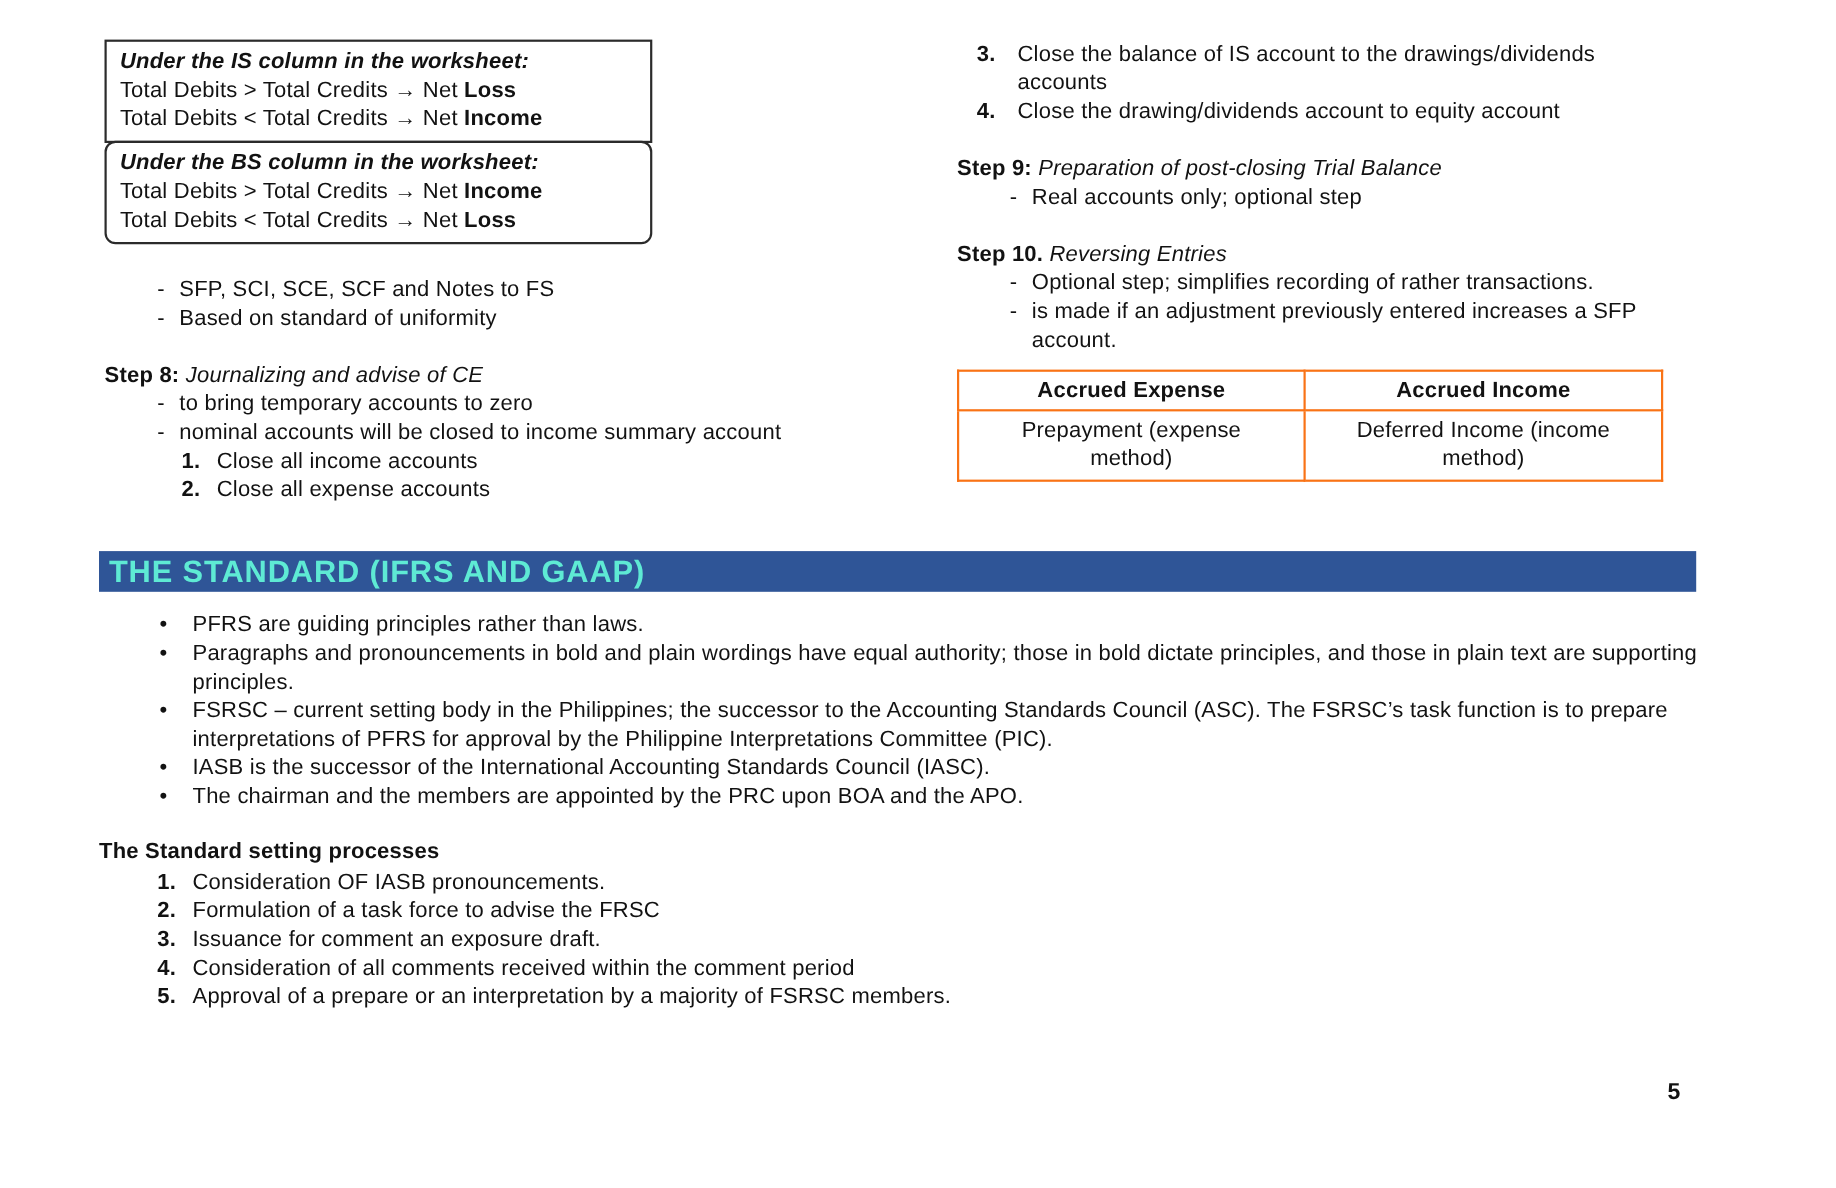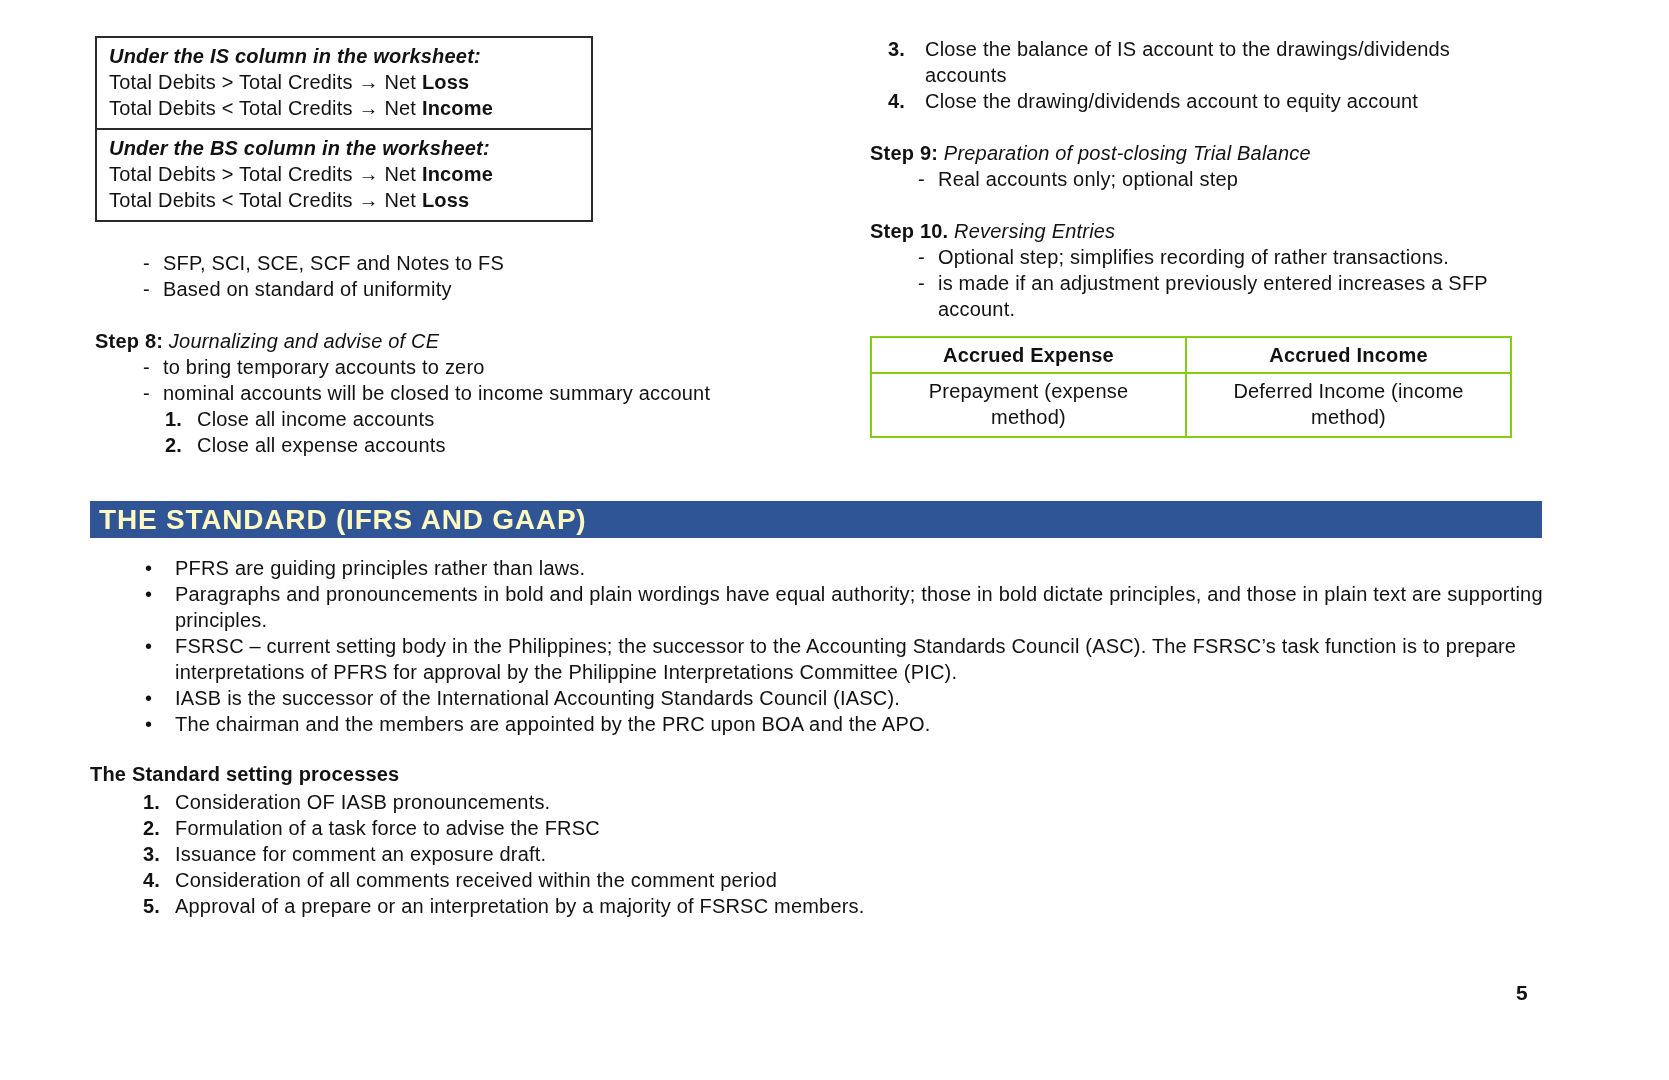--- a/index.html
+++ b/index.html
@@ -25,21 +25,21 @@
   .col-left  { position: absolute; left: 95px;  top: 36px; width: 720px; }
   .col-right { position: absolute; left: 870px; top: 36px; width: 645px; }
 
   
   .ws-box {
     width: 472px;
     border: 2px solid #2b2b2b;
     padding: 5px 10px 7px 12px;
     background: #ffffff;
   }
-  .ws-box + .ws-box { margin-top: -2px; }
+  .ws-box + .ws-box { margin-top: -2px; border-radius: 10px; }
   .ws-heading { font-weight: 700; font-style: italic; }
 
   
   .step { margin-top: 26px; }
   .step-7 { margin-top: 28px; }
 
   .dash-item { position: relative; padding-left: 68px; }
   .dash-item::before { content: "-"; position: absolute; left: 48px; }
 
   .num-item { position: relative; }
@@ -52,36 +52,36 @@
   .num-item.proc .num { left: 53px; }
 
   
   .acc-table {
     border-collapse: collapse;
     margin-top: 14px;
     width: 640px;
     table-layout: fixed;
   }
   .acc-table th, .acc-table td {
-    border: 2px solid #84cc16;
+    border: 2px solid #f97316;
     text-align: center;
     vertical-align: middle;
     line-height: 26px;
   }
   .acc-table th { font-weight: 700; height: 32px; }
   .acc-table td { padding: 2px 30px 4px 30px; height: 56px; }
   .acc-table col.c1 { width: 315px; }
   .acc-table col.c2 { width: 325px; }
 
   
   .section { position: absolute; left: 90px; top: 501px; width: 1505px; }
   .banner {
     width: 1452px; height: 37px;
     line-height: 37px;
-    color: #fef9c3;
+    color: #5eead4;
     font-size: 28px;
     font-weight: 700;
     letter-spacing: 0.8px;
     padding-left: 9px;
     box-sizing: border-box;
   }
   .bullet-list { margin-top: 17px; }
   .bullet-item { position: relative; padding-left: 85px; }
   .bullet-item::before { content: "\2022"; position: absolute; left: 55px; }
   .subheading { margin-top: 24px; font-weight: 700; }

